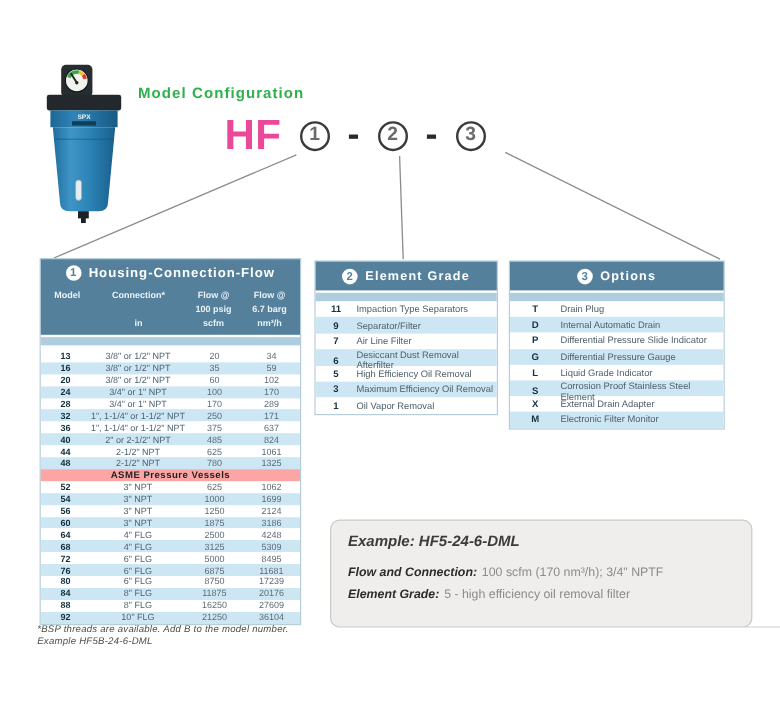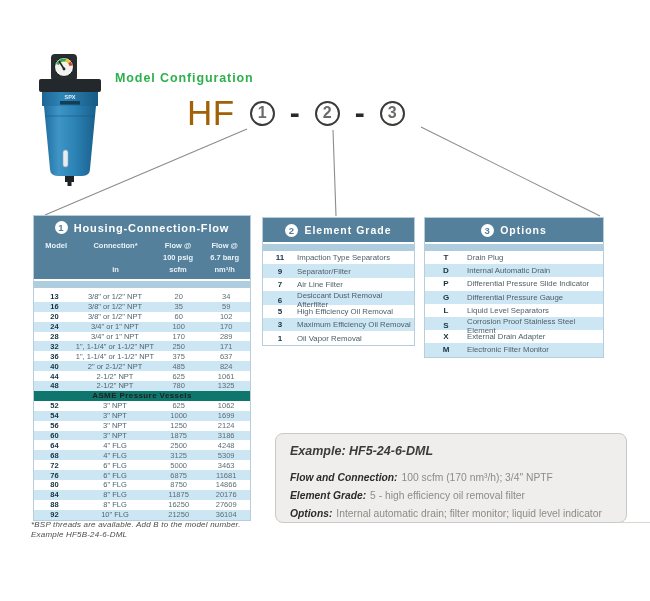--- a/index.html
+++ b/index.html
@@ -9,21 +9,21 @@
     outline:1px solid #f0eeea;
   }
   .abs { position:absolute; }
 
   
   #section-title {
     left:115px; top:71px; font-size:12.5px; font-weight:bold;
     letter-spacing:0.9px; color:#2EB04C;
   }
   #hf-row { left:187px; top:97px; display:flex; align-items:center; column-gap:15px; height:32px; }
-  .hf-prefix { font-size:35px; font-weight:normal; color:#a16207; letter-spacing:0.5px; }
+  .hf-prefix { font-size:35px; font-weight:bold; color:#ec4899; letter-spacing:0.5px; }
   .num-circle {
     width:25px; height:25px; border:2.5px solid #3a3a38; border-radius:50%;
     display:flex; align-items:center; justify-content:center;
     font-size:16px; font-weight:bold; color:#6b6b69; box-sizing:border-box;
     background:#fff;
   }
   .hf-dash { font-size:30px; font-weight:bold; color:#2a2a28; line-height:10px; }
 
   
   .tbl { background:#ffffff; border:1px solid #b7cdda; box-sizing:border-box; }
@@ -41,21 +41,21 @@
   #table1 .t-title { font-size:11px; margin-bottom:5px; }
   #table1 .circle-w { width:13px; height:13px; font-size:9.5px; }
   .colrow { display:grid; grid-template-columns:19% 37% 22% 22%; height:12px;
             align-items:center; text-align:center; font-size:7.5px; font-weight:bold; color:#e9f2f7; }
   .r4 { display:grid; grid-template-columns:19% 37% 22% 22%; height:9.9px;
         align-items:center; text-align:center; font-size:7.5px; }
   .r4:nth-child(even) { background:#CDE6F4; }
   .c-model { font-weight:bold; color:#14303e; }
   .c-conn  { color:#4e6370; }
   .c-f     { color:#5d6d75; }
-  .asme-band { height:10px; background:#0f766e; display:flex; align-items:center;
+  .asme-band { height:10px; background:#fca5a5; display:flex; align-items:center;
                justify-content:center; font-size:8px; font-weight:bold; color:#1f1f1d;
                letter-spacing:0.4px; }
 
   
   #table2 { left:262px; top:217px; width:153px; }
   #table3 { left:424px; top:217px; width:180px; }
   #table2 .tbl-head, #table3 .tbl-head { height:24px; display:flex; align-items:center; justify-content:center; }
   #table2 .t-title, #table3 .t-title { font-size:10.5px; letter-spacing:1px; }
   #table2 .circle-w, #table3 .circle-w { width:13px; height:13px; font-size:9.5px; }
   .r2 { display:grid; align-items:center; font-size:7.8px; }
@@ -264,33 +264,33 @@
         <div class="r4">
           <span class="c-model">68</span>
           <span class="c-conn">4" FLG</span>
           <span class="c-f">3125</span>
           <span class="c-f">5309</span>
         </div>
         <div class="r4">
           <span class="c-model">72</span>
           <span class="c-conn">6" FLG</span>
           <span class="c-f">5000</span>
-          <span class="c-f">3463</span>
+          <span class="c-f">8495</span>
         </div>
         <div class="r4">
           <span class="c-model">76</span>
           <span class="c-conn">6" FLG</span>
           <span class="c-f">6875</span>
           <span class="c-f">11681</span>
         </div>
         <div class="r4">
           <span class="c-model">80</span>
           <span class="c-conn">6" FLG</span>
           <span class="c-f">8750</span>
-          <span class="c-f">14866</span>
+          <span class="c-f">17239</span>
         </div>
         <div class="r4">
           <span class="c-model">84</span>
           <span class="c-conn">8" FLG</span>
           <span class="c-f">11875</span>
           <span class="c-f">20176</span>
         </div>
         <div class="r4">
           <span class="c-model">88</span>
           <span class="c-conn">8" FLG</span>
@@ -366,21 +366,21 @@
         <div class="r2">
           <span class="code">P</span>
           <span class="desc">Differential Pressure Slide Indicator</span>
         </div>
         <div class="r2">
           <span class="code">G</span>
           <span class="desc">Differential Pressure Gauge</span>
         </div>
         <div class="r2">
           <span class="code">L</span>
-          <span class="desc">Liquid Level Separators</span>
+          <span class="desc">Liquid Grade Indicator</span>
         </div>
         <div class="r2">
           <span class="code">S</span>
           <span class="desc">Corrosion Proof Stainless Steel Element</span>
         </div>
         <div class="r2">
           <span class="code">X</span>
           <span class="desc">External Drain Adapter</span>
         </div>
         <div class="r2">
@@ -393,19 +393,18 @@
   <div class="abs" id="footnote">
     <div>*BSP threads are available. Add B to the model number.</div>
     <div>Example HF5B-24-6-DML</div>
   </div>
 
   <div class="abs" id="example-box">
     <div id="example-title">Example: HF5-24-6-DML</div>
     <div id="ex-lines">
         <div class="ex-line"><span class="ex-label">Flow and Connection:</span><span class="ex-value">100 scfm (170 nm³/h); 3/4" NPTF</span></div>
         <div class="ex-line"><span class="ex-label">Element Grade:</span><span class="ex-value">5 - high efficiency oil removal filter</span></div>
-        <div class="ex-line"><span class="ex-label">Options:</span><span class="ex-value">Internal automatic drain; filter monitor; liquid level indicator</span></div>
       </div>
   </div>
 
   <div class="abs" id="page-rule"></div>
 
 </div>
 
 </body></html>

